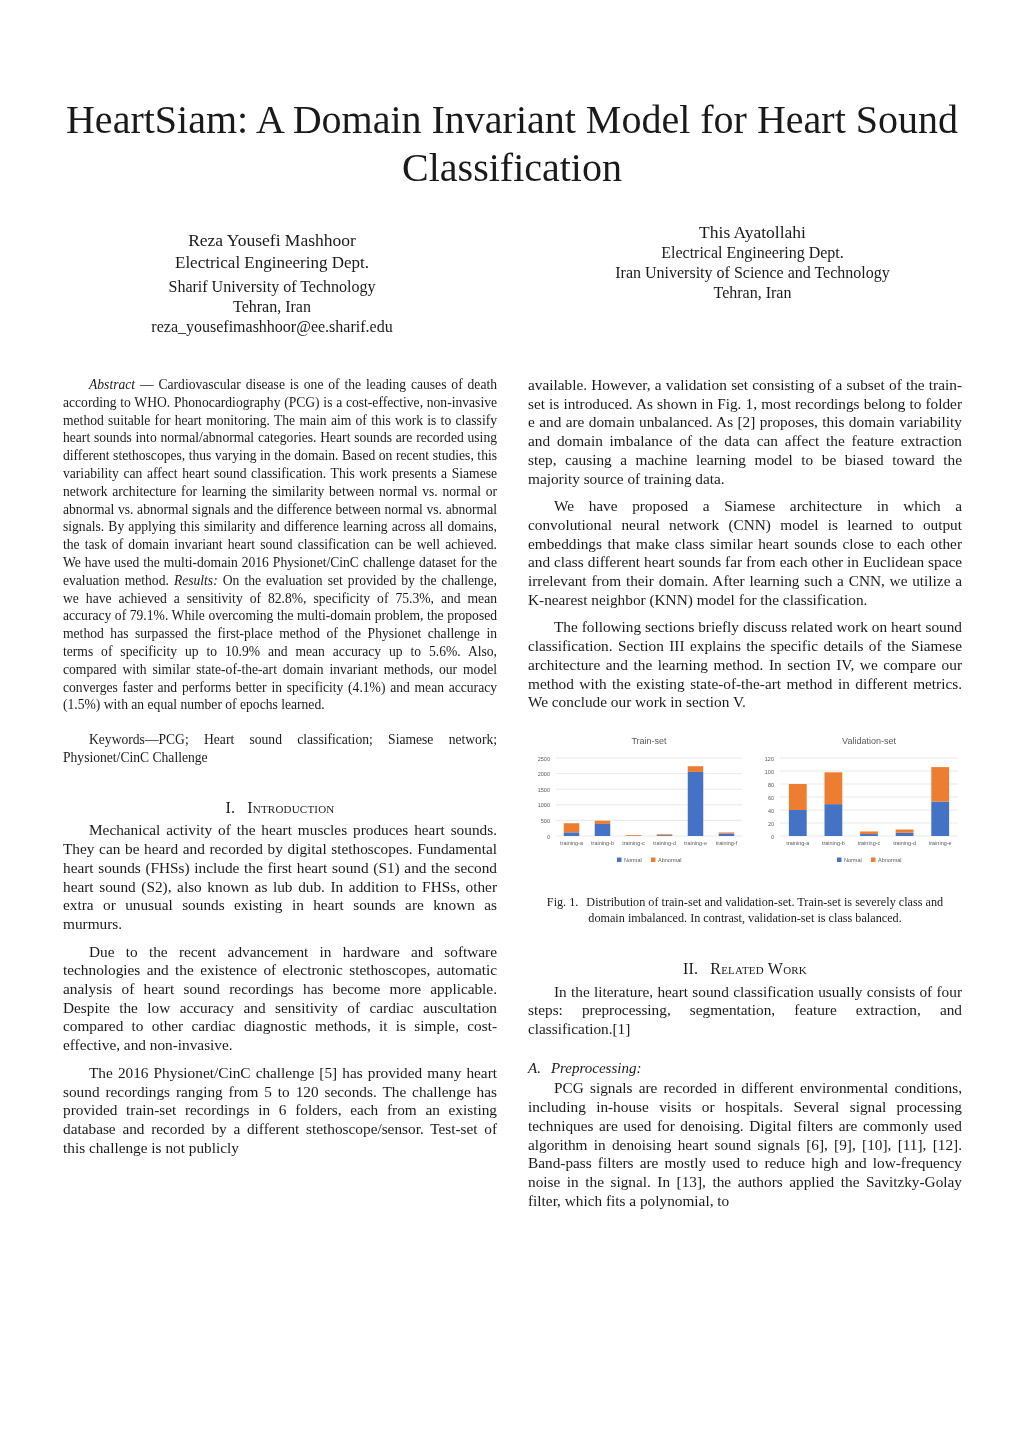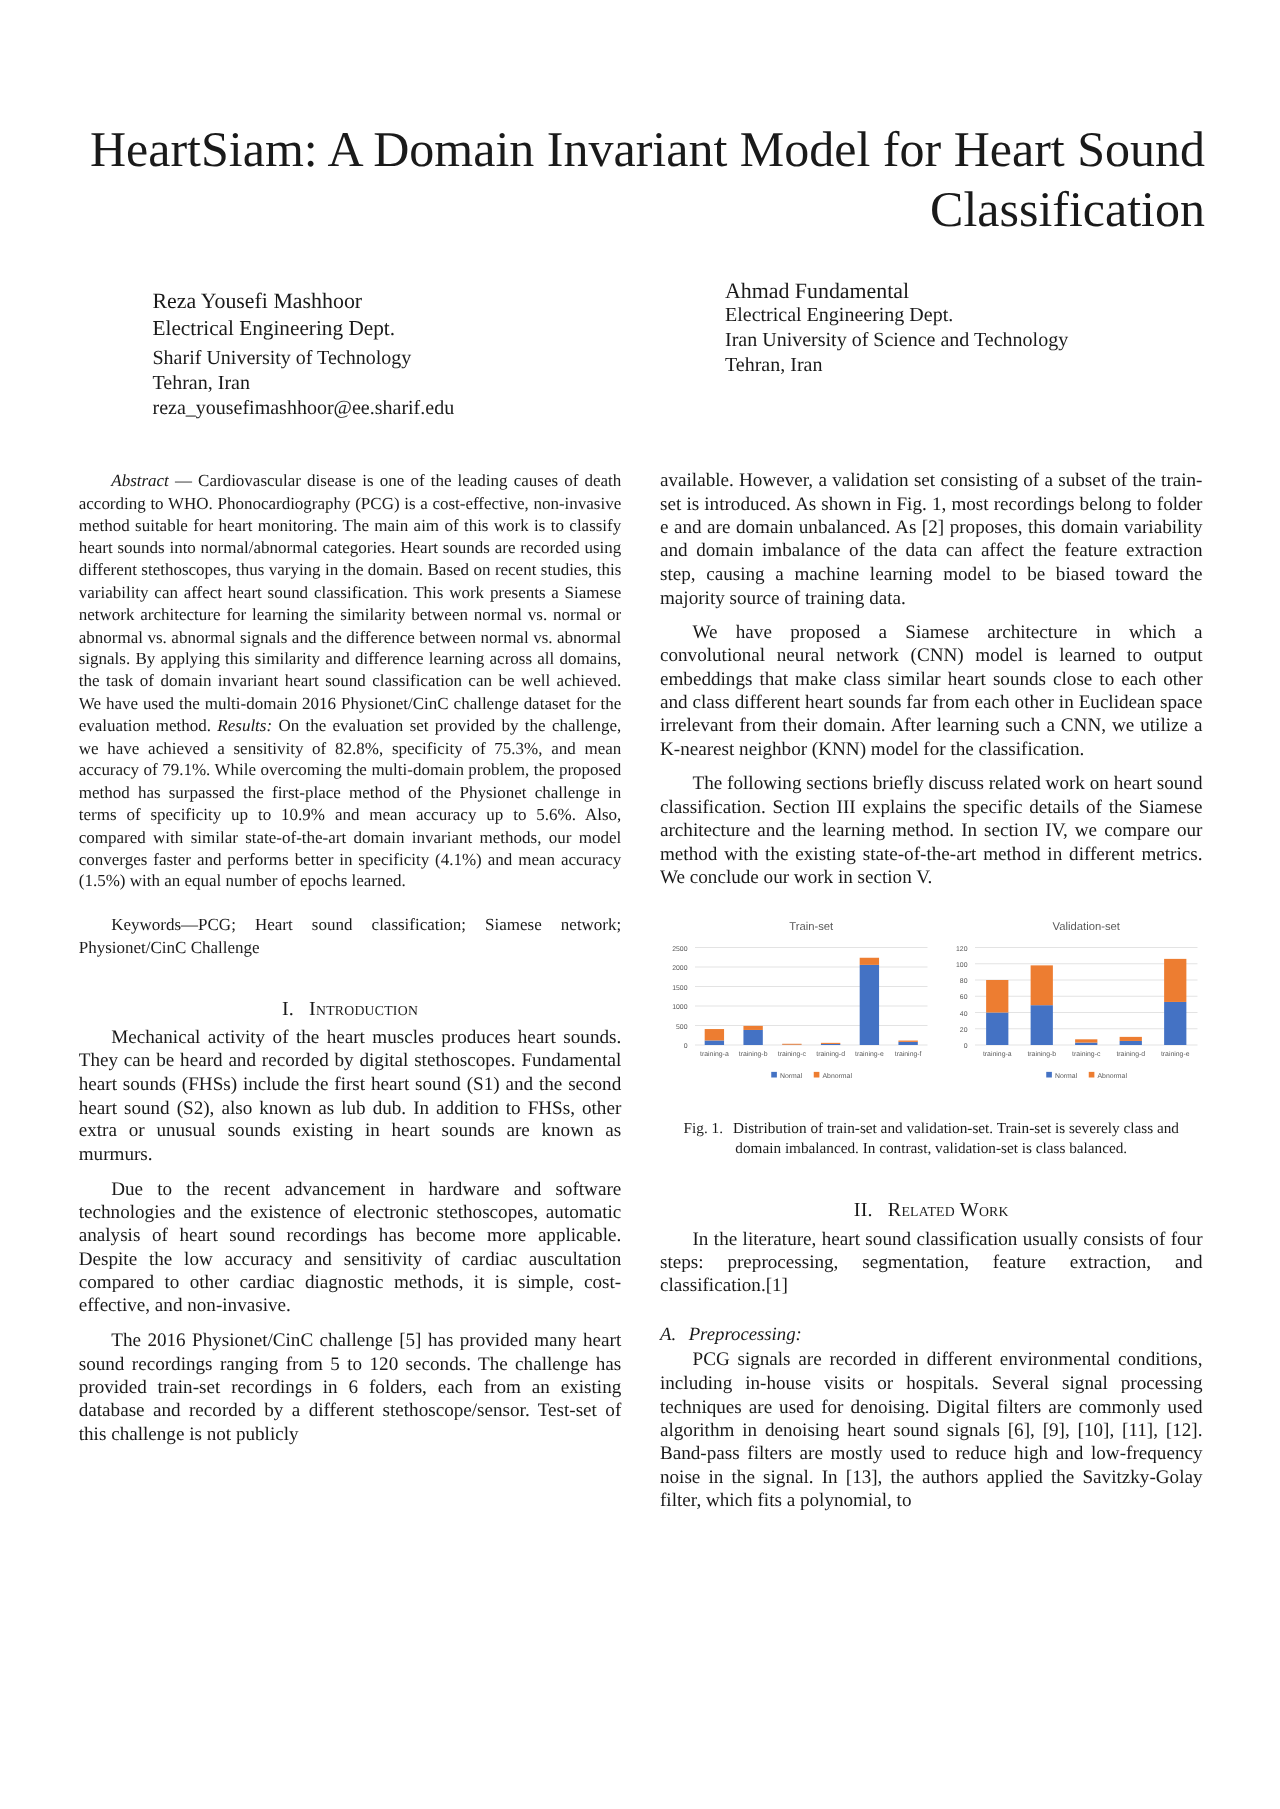--- a/index.html
+++ b/index.html
@@ -1,18 +1,18 @@
 <!DOCTYPE html>
 <html><head>
 <meta charset="utf-8">
 <style>
   html, body { margin: 0; padding: 0; background: #ffffff; }
   body { width: 1024px; height: 1447px; position: relative; overflow: hidden; font-family: "Liberation Serif", "DejaVu Serif", serif; color: #1a1a1a; }
-  .title { position: absolute; left: 60px; top: 96px; width: 904px; text-align: right; font-size: 40px; line-height: 48px; }
-  .author { position: absolute; text-align: left; font-size: 16px; line-height: 20px; }
+  .title { position: absolute; left: 60px; top: 96px; width: 904px; text-align: center; font-size: 40px; line-height: 48px; }
+  .author { position: absolute; text-align: center; font-size: 16px; line-height: 20px; }
   .author .name { font-size: 17.5px; line-height: 22px; }
   .author .dept { font-size: 17px; line-height: 21px; }
   .author1 { left: 122px; top: 229px; width: 300px; }
   .author2 { left: 580px; top: 221px; width: 345px; }
   .author1 .name { margin-bottom: 1px; }
   .author1 .dept { margin-bottom: 4px; }
   .col { position: absolute; top: 376px; width: 434px; font-size: 15.3px; line-height: 18.7px; }
   .col.left { left: 63px; }
   .col.right { left: 528px; }
   p { margin: 0; text-align: justify; text-indent: 26px; }
@@ -37,21 +37,21 @@
 
 <div class="author author1">
   <div class="name">Reza Yousefi Mashhoor</div>
   <div class="dept">Electrical Engineering Dept.</div>
   <div>Sharif University of Technology</div>
   <div>Tehran, Iran</div>
   <div>reza_yousefimashhoor@ee.sharif.edu</div>
 </div>
 
 <div class="author author2">
-  <div class="name">Ahmad Fundamental</div>
+  <div class="name">This Ayatollahi</div>
   <div>Electrical Engineering Dept.</div>
   <div>Iran University of Science and Technology</div>
   <div>Tehran, Iran</div>
 </div>
 
 <div class="col left">
   <p class="abstract"><span class="it">Abstract</span><span> — </span><span>Cardiovascular disease is one of the leading causes of death according to WHO. Phonocardiography (PCG) is a cost-effective, non-invasive method suitable for heart monitoring. The main aim of this work is to classify heart sounds into normal/abnormal categories. Heart sounds are recorded using different stethoscopes, thus varying in the domain. Based on recent studies, this variability can affect heart sound classification. This work presents a Siamese network architecture for learning the similarity between normal vs. normal or abnormal vs. abnormal signals and the difference between normal vs. abnormal signals. By applying this similarity and difference learning across all domains, the task of domain invariant heart sound classification can be well achieved. We have used the multi-domain 2016 Physionet/CinC challenge dataset for the evaluation method. </span><span class="it">Results:</span><span> On the evaluation set provided by the challenge, we have achieved a sensitivity of 82.8%, specificity of 75.3%, and mean accuracy of 79.1%. While overcoming the multi-domain problem, the proposed method has surpassed the first-place method of the Physionet challenge in terms of specificity up to 10.9% and mean accuracy up to 5.6%. Also, compared with similar state-of-the-art domain invariant methods, our model converges faster and performs better in specificity (4.1%) and mean accuracy (1.5%) with an equal number of epochs learned.</span></p>
   <p class="keywords">Keywords—PCG; Heart sound classification; Siamese network; Physionet/CinC Challenge</p>
 
   <div class="sec-heading"><span class="num">I.</span><span>Introduction</span></div>

